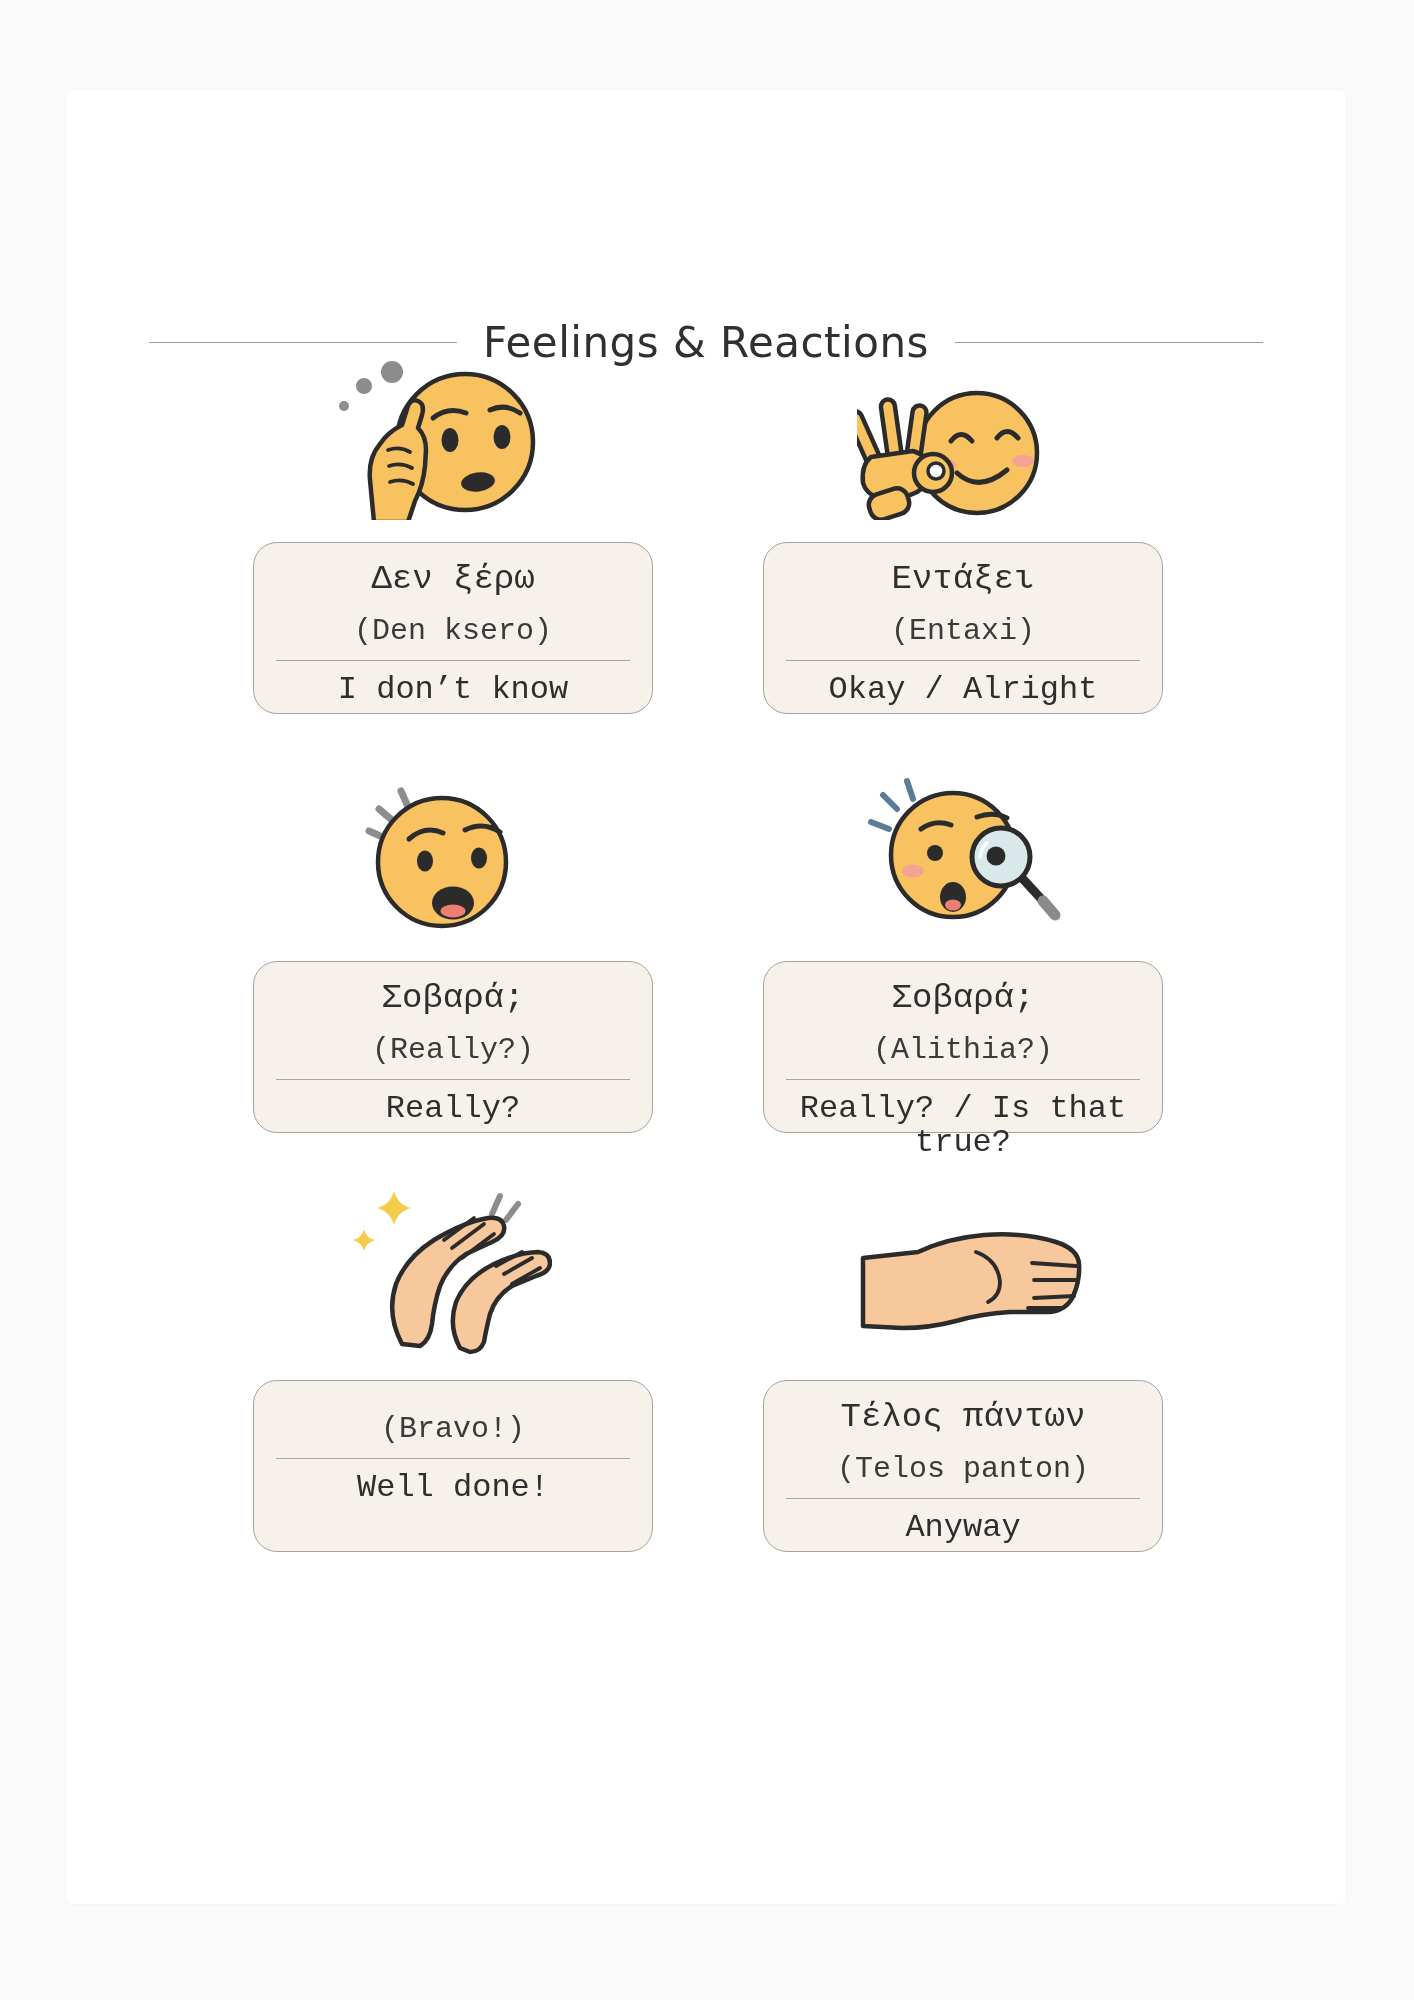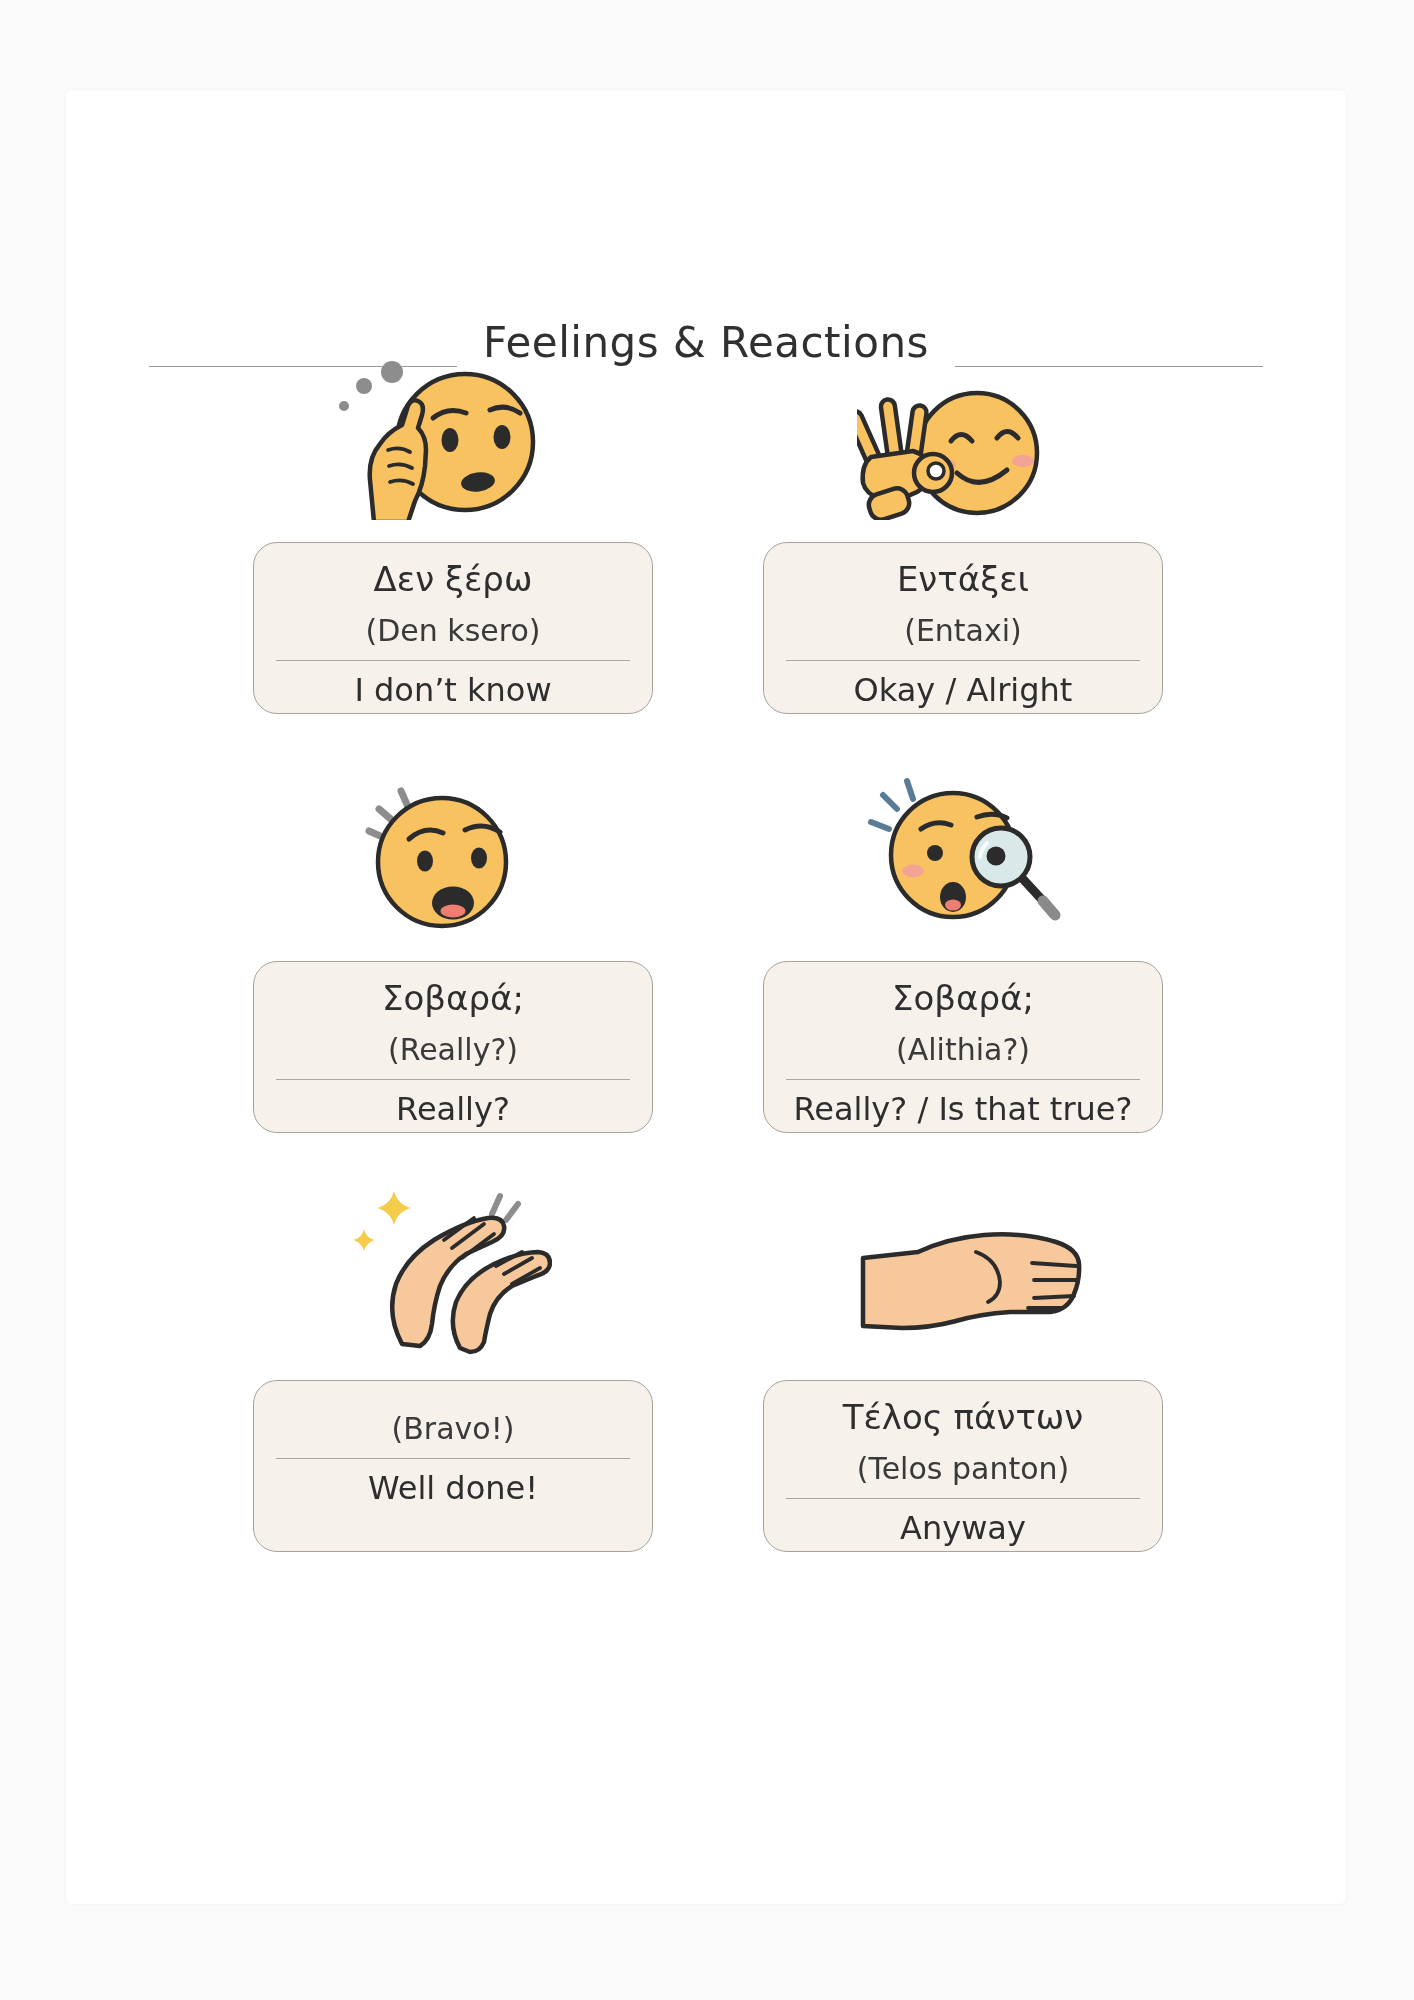--- a/index.html
+++ b/index.html
@@ -26,21 +26,21 @@
     font-family:"DejaVu Sans","Liberation Sans",sans-serif;
     color:var(--text);
   }
   .page{
     position:absolute;left:66px;top:90px;width:1280px;height:1814px;
     background:var(--page_bg);border-radius:6px;
     box-shadow:0 0 0 1px rgba(0,0,0,0.02);
   }
   .title-row{
     position:absolute;top:228px;left:0;width:100%;
-    display:flex;align-items:flex-end;justify-content:center;gap:26px;
+    display:flex;align-items:center;justify-content:center;gap:26px;
   }
   .title-line{width:308px;height:1.5px;background:#9b9b9b;}
   .page-title{
     margin:0;font-size:42px;font-weight:400;color:#303030;letter-spacing:0.5px;
     white-space:nowrap;
   }
   .grid{
     position:absolute;left:187px;top:265px;
     display:grid;grid-template-columns:400px 400px;column-gap:110px;
     grid-template-rows:359px 359px 359px;row-gap:60px;
@@ -50,20 +50,21 @@
     height:187px;display:flex;align-items:flex-end;justify-content:center;
     padding-bottom:22px;box-sizing:border-box;
   }
   .card{
     height:172px;box-sizing:border-box;
     background:var(--card_bg);
     border:1.5px solid var(--card_border);
     border-radius:24px;
     text-align:center;
     padding-top:16px;
+    font-family:Liberation Mono, monospace;
   }
   .greek{font-size:34px;line-height:40px;color:var(--text);}
   .translit{font-size:30px;line-height:34px;margin-top:15px;color:#3a3a3a;}
   .divider{width:89%;height:1px;background:var(--divider);margin:12px auto 0;}
   .english{font-size:32px;line-height:34px;margin-top:12px;color:var(--text);}
 
   
   .f{fill:var(--face-yellow);stroke:var(--outline);stroke-width:4.5;}
   .s{fill:var(--skin);stroke:var(--outline);stroke-width:4.5;stroke-linejoin:round;}
   .ln{fill:none;stroke:var(--outline);stroke-width:5;stroke-linecap:round;}

